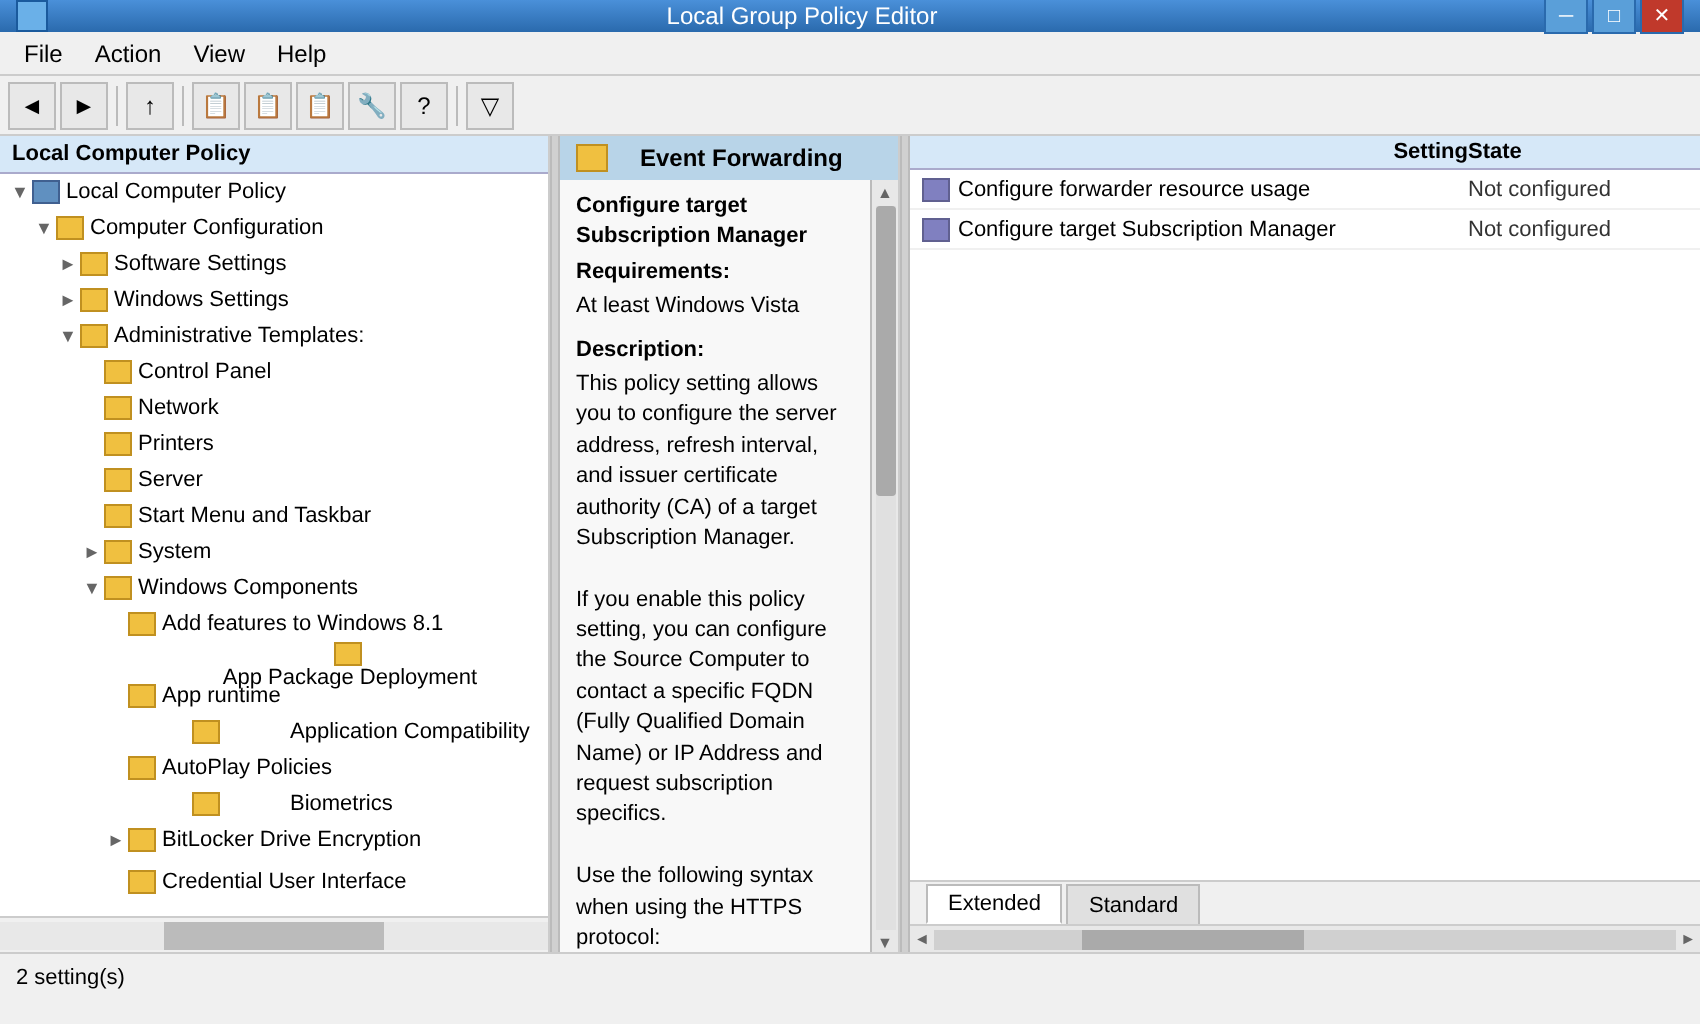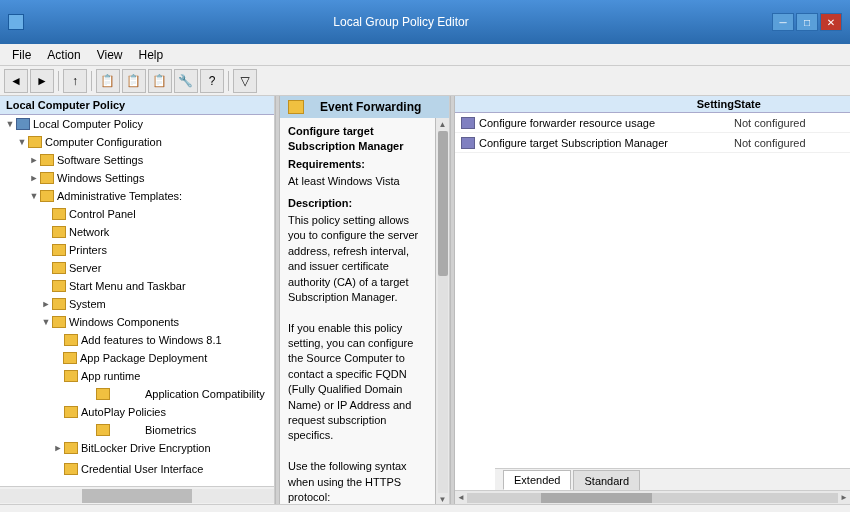--- a/index.html
+++ b/index.html
@@ -9,21 +9,21 @@
       background: #f0f0f0;
       width: 850px;
       height: 512px;
       overflow: hidden;
       user-select: none;
     }
 
     
     #title-bar {
       background: linear-gradient(to bottom, #4a90d9, #2a6aad);
-      height: 44px;
+      height: 16px;
       display: flex;
       align-items: center;
       justify-content: space-between;
       padding: 0 8px;
       color: white;
     }
     #title-bar .title-icon {
       width: 16px; height: 16px;
       background: #6ab0e8;
       border: 1px solid #1a5a9d;
@@ -255,21 +255,20 @@
     .setting-state { width: 110px; color: #333; }
 
     
     #tab-bar {
       background: #f0f0f0;
       display: flex;
       align-items: flex-end;
       height: 22px;
       border-top: 1px solid #ccc;
       padding-left: 8px;
-      margin-left: 40px;
     }
     .tab {
       padding: 2px 10px;
       background: #e0e0e0;
       border: 1px solid #bbb;
       border-bottom: none;
       cursor: pointer;
       font-size: 11px;
       height: 20px;
       display: flex;
@@ -420,21 +419,21 @@
         <span>Windows Components</span>
       </div>
 
 
       <div class="tree-item" style="padding-left:52px;">
         <span class="tree-arrow"> </span>
         <span class="tree-icon-folder"></span>
         <span>Add features to Windows 8.1</span>
       </div>
 
-      <div class="tree-item" style="padding-left:51px;">
+      <div class="tree-item" style="padding-left:76px;flex-direction:column;">
         <span class="tree-arrow"> </span>
         <span class="tree-icon-folder"></span>
         <span>App Package Deployment</span>
       </div>
 
       <div class="tree-item" style="padding-left:52px;">
         <span class="tree-arrow"> </span>
         <span class="tree-icon-folder"></span>
         <span>App runtime</span>
       </div>

